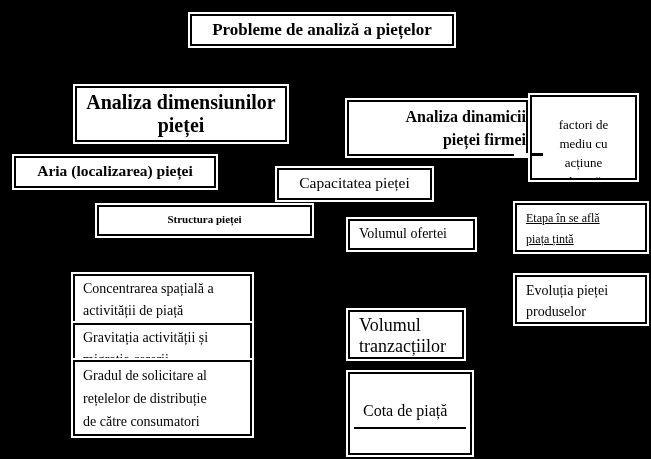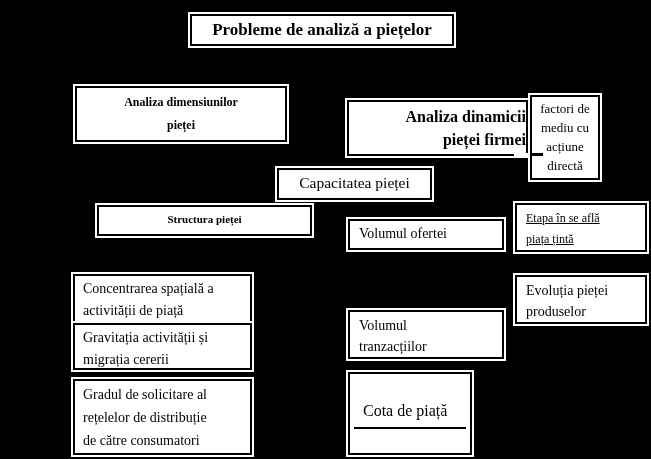--- a/index.html
+++ b/index.html
@@ -18,37 +18,37 @@
     box-sizing: border-box;
     background: #ffffff;
     border: 2px solid #000000;
     outline: 2px solid #ffffff;
     white-space: pre-line;
   }
   .bold { font-weight: bold; }
   .center { text-align: center; }
 
   .b-title        { left:190px; top:14px;  width:264px; height:32px; font-size:17px; line-height:27px; }
-  .b-dim-header   { left:75px;  top:86px;  width:212px; height:56px; font-size:12px; line-height:23px; padding-top:3px; }
+  .b-dim-header   { left:75px;  top:86px;  width:212px; height:56px; font-size:20px; line-height:23px; padding-top:3px; }
   .b-din-header   { left:347px; top:100px;  width:181px; height:56px; font-size:16px; line-height:23px; padding-top:3px;text-align:right; }
-  .b-factori      { left:530px; top:95px;  width:70px;  height:85px; font-size:13px; line-height:19px; padding-top:2px; }
+  .b-factori      { left:530px; top:95px;  width:107px;  height:85px; font-size:13px; line-height:19px; padding-top:18px; }
   .b-aria         { left:14px;  top:156px; width:202px; height:32px; font-size:15.5px; line-height:26px; }
   .b-capacitatea  { left:277px; top:168px; width:155px; height:32px; font-size:15.5px; line-height:26px; }
   .b-structura    { left:97px;  top:205px; width:215px; height:31px; font-size:11px; line-height:25px; }
-  .b-vol-ofertei  { left:348px; top:219px; width:156px; height:31px; font-size:14px; line-height:26px; padding-left:9px; }
+  .b-vol-ofertei  { left:348px; top:219px; width:127px; height:31px; font-size:14px; line-height:26px; padding-left:9px; }
   .b-vol-cererii  { left:348px; top:264px; width:132px; height:32px; font-size:14px; line-height:27px; padding-left:9px; }
-  .b-vol-tranz    { left:348px; top:310px; width:156px; height:49px; font-size:14px; line-height:21px; padding:3px 0 0 9px; }
+  .b-vol-tranz    { left:348px; top:310px; width:116px; height:49px; font-size:18px; line-height:21px; padding:3px 0 0 9px; }
   .b-cota-numar   { left:348px; top:372px; width:124px; height:83px; font-size:16px; padding:4px; }
   .cell-cota      { box-sizing:border-box; height:33px; border-bottom:2px solid #000000; padding:6px 0 0 9px; white-space:pre-line; }
   .cell-numar     { box-sizing:border-box; padding:7px 0 0 9px; white-space:pre-line; }
   .b-etapa        { left:515px; top:203px; width:132px; height:49px; font-size:12px; line-height:21px; padding:3px 0 0 9px;text-decoration:underline; }
   .b-evolutia     { left:515px; top:275px; width:132px; height:49px; font-size:14px; line-height:21px; padding:3px 0 0 9px; }
   .b-concentrarea { left:73px;  top:274px; width:179px; height:50px; font-size:14px; line-height:22px; padding:2px 0 0 8px; }
   .b-gravitatia   { left:73px;  top:323px; width:179px; height:47px; font-size:14px; line-height:22px; padding:2px 0 0 8px; }
-  .b-gradul       { left:73px;  top:379px; width:179px; height:76px; font-size:14px; line-height:23px; padding:2px 0 0 8px; }
+  .b-gradul       { left:73px;  top:360px; width:179px; height:76px; font-size:14px; line-height:23px; padding:2px 0 0 8px; }
 
   .dash { position: absolute; height: 3px; }
   .dash-white { left:514px; top:153px; width:16px; background:#ffffff; z-index:1; }
   .dash-black { left:531px; top:153px; width:12px; background:#000000; z-index:2; }
 </style>
 </head>
 <body>
 
 <div class="canvas">
 
@@ -61,20 +61,21 @@
 pieței firmei</div>
 
   <div class="box b-factori center">factori de
 mediu cu
 acțiune
 directă</div>
 
   <div class="dash dash-white"></div>
   <div class="dash dash-black"></div>
 
+  <div class="box b-aria bold center">Aria (localizarea) pieței</div>
 
   <div class="box b-capacitatea center">Capacitatea pieței</div>
 
   <div class="box b-structura bold center">Structura pieței</div>
 
   <div class="box b-vol-ofertei">Volumul ofertei</div>
 
 
   <div class="box b-vol-tranz">Volumul
 tranzacțiilor</div>

